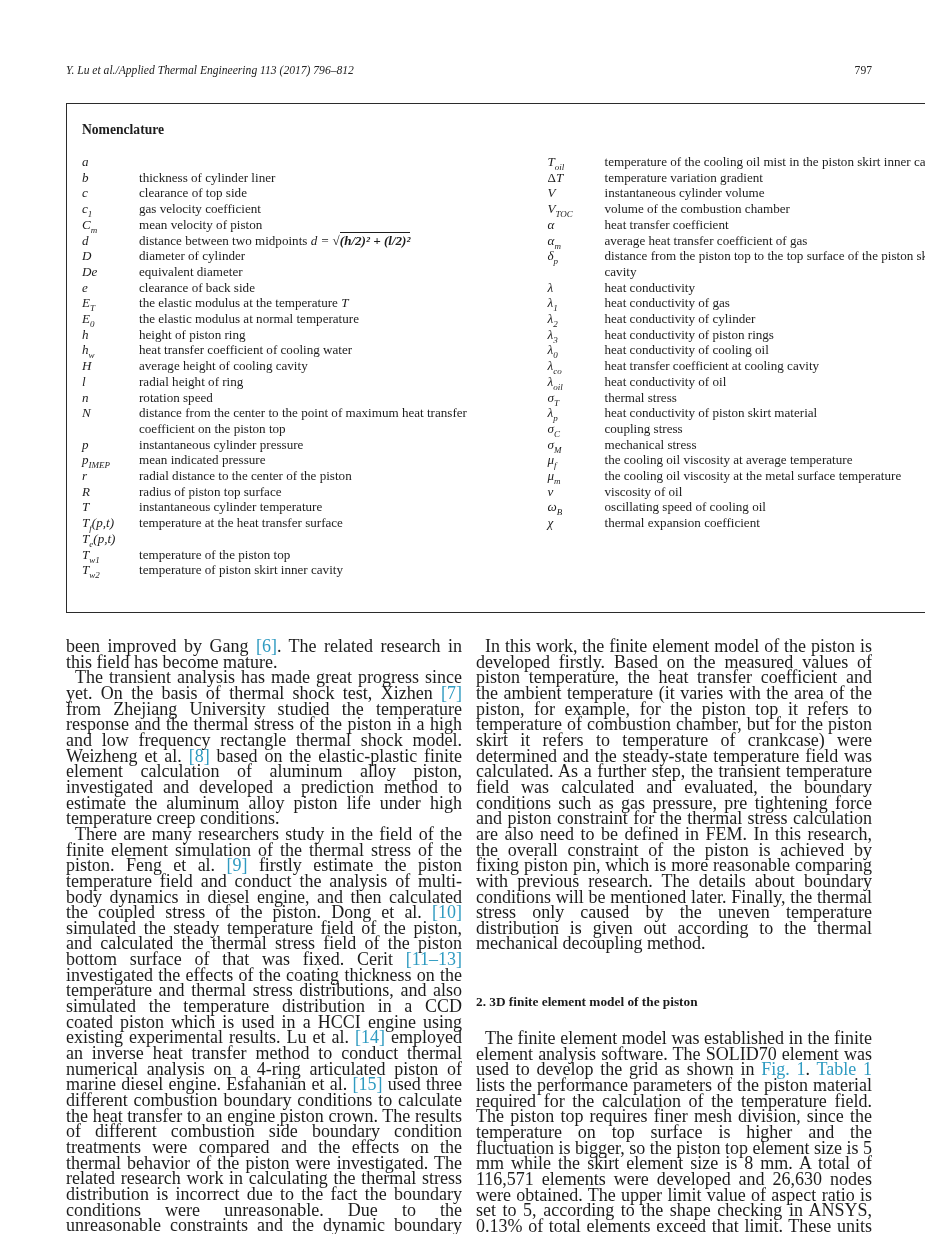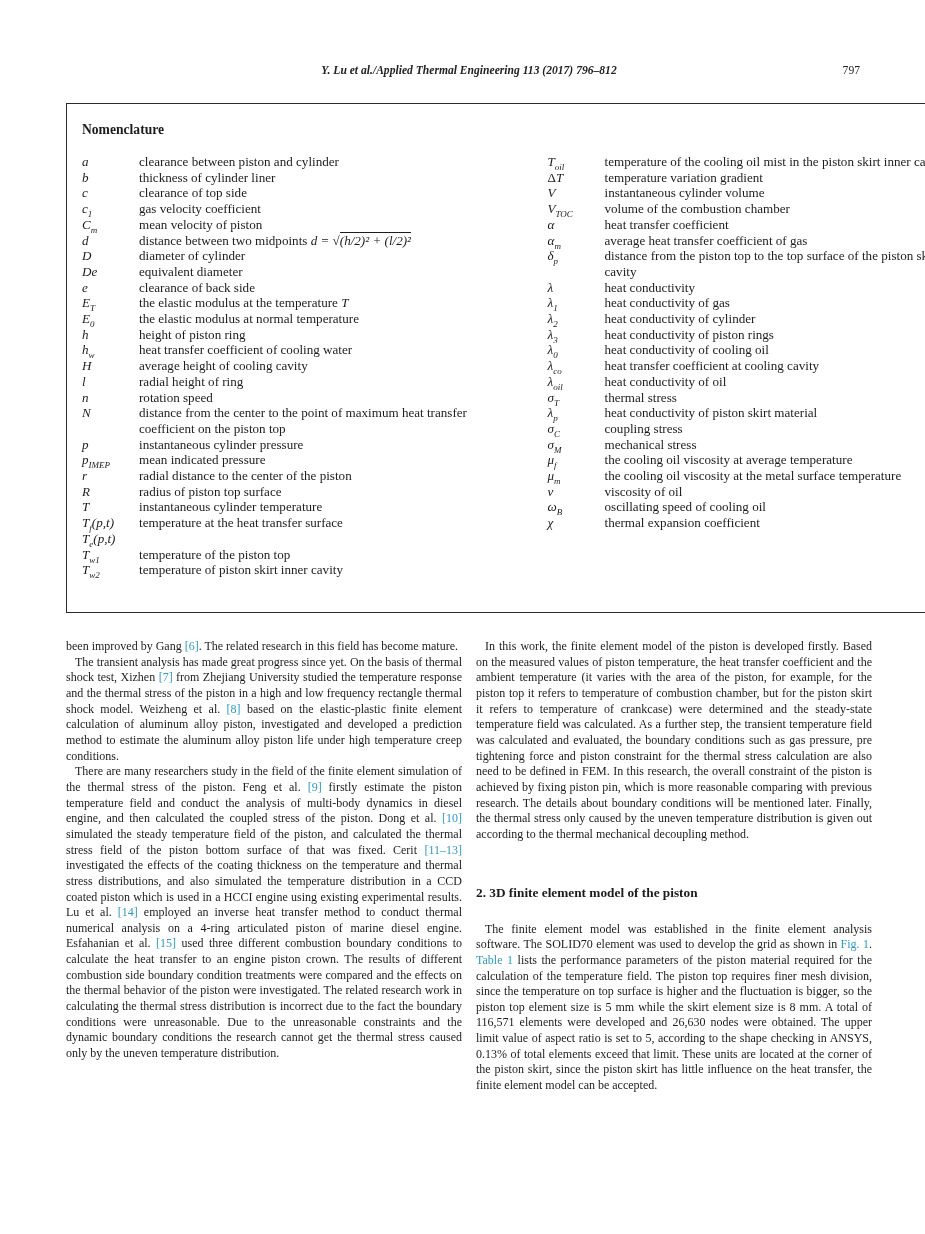--- a/index.html
+++ b/index.html
@@ -2,61 +2,60 @@
 <html><head>
 <meta charset="utf-8">
 <style>
   html,body{margin:0;padding:0;}
   body{
     width:925px;height:1234px;position:relative;background:#ffffff;
     font-family:"Liberation Serif", serif;color:#1c1c1c;
     -webkit-font-smoothing:antialiased;
   }
   .header{position:absolute;top:64px;left:66px;width:806px;font-size:11.6px;}
-  .running-head{display:block;text-align:center;font-style:italic;color:#222;font-weight:bold;}
-  .page-number{position:absolute;right:12px;top:0;color:#222;}
+  .running-head{display:block;text-align:left;font-style:italic;color:#222;}
+  .page-number{position:absolute;right:0;top:0;color:#222;}
 
   .nomenclature-box{
     position:absolute;top:103px;left:66px;width:910px;height:510px;
     border:1px solid #2b2b2b;box-sizing:border-box;
     padding:18px 2px 0 15px;overflow:hidden;
   }
   .nom-title{font-weight:bold;font-size:13.6px;margin-bottom:16px;}
   .nom-columns{display:flex;gap:40px;}
   .nom-col{flex:1;min-width:0;}
   .nom-row{display:flex;font-size:13.1px;line-height:15.7px;}
   .nom-sym{width:57px;flex-shrink:0;font-style:italic;}
   .nom-sym .up{font-style:normal;}
   .nom-def{flex:1;}
   sub{font-size:9px;line-height:0;letter-spacing:0;}
-  .sqrt-arg{border-top:1px solid currentColor;padding-top:0px;}
+  .sqrt-arg{border-top:1px solid currentColor;padding-top:0px;font-weight:bold;}
 
   .body-columns{position:absolute;top:639px;left:66px;width:806px;display:flex;gap:14px;}
   .col{width:396px;min-width:0;}
-  p.para{margin:0;text-align:justify;font-size:12px;line-height:15.65px;}
+  p.para{margin:0;text-align:justify;font-size:18px;line-height:15.65px;}
   p.para.indent{text-indent:9px;}
   h2.section-heading{font-size:13.3px;font-weight:bold;margin:42px 0 21px 0;font-family:Liberation Serif, serif;}
   .cite{color:#2f9bc1;}
   .ital{font-style:italic;}
 </style>
 </head>
 <body>
 
 <div class="header">
   <span class="running-head">Y. Lu et al./Applied Thermal Engineering 113 (2017) 796–812</span>
   <span class="page-number">797</span>
 </div>
 
 <div class="nomenclature-box">
   <div class="nom-title">Nomenclature</div>
   <div class="nom-columns">
     <div class="nom-col" id="nom-left">
         <div class="nom-row">
           <span class="nom-sym"><span>a</span></span>
-          <span class="nom-def"><span>clearance between piston and cylinder</span></span>
         </div>
         <div class="nom-row">
           <span class="nom-sym"><span>b</span></span>
           <span class="nom-def"><span>thickness of cylinder liner</span></span>
         </div>
         <div class="nom-row">
           <span class="nom-sym"><span>c</span></span>
           <span class="nom-def"><span>clearance of top side</span></span>
         </div>
         <div class="nom-row">

